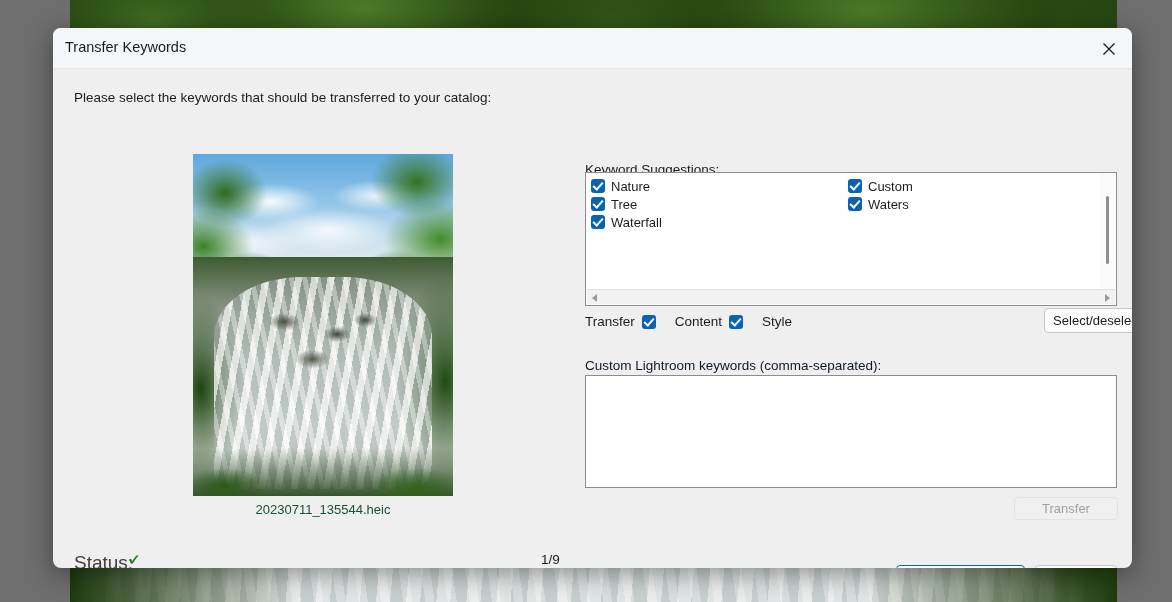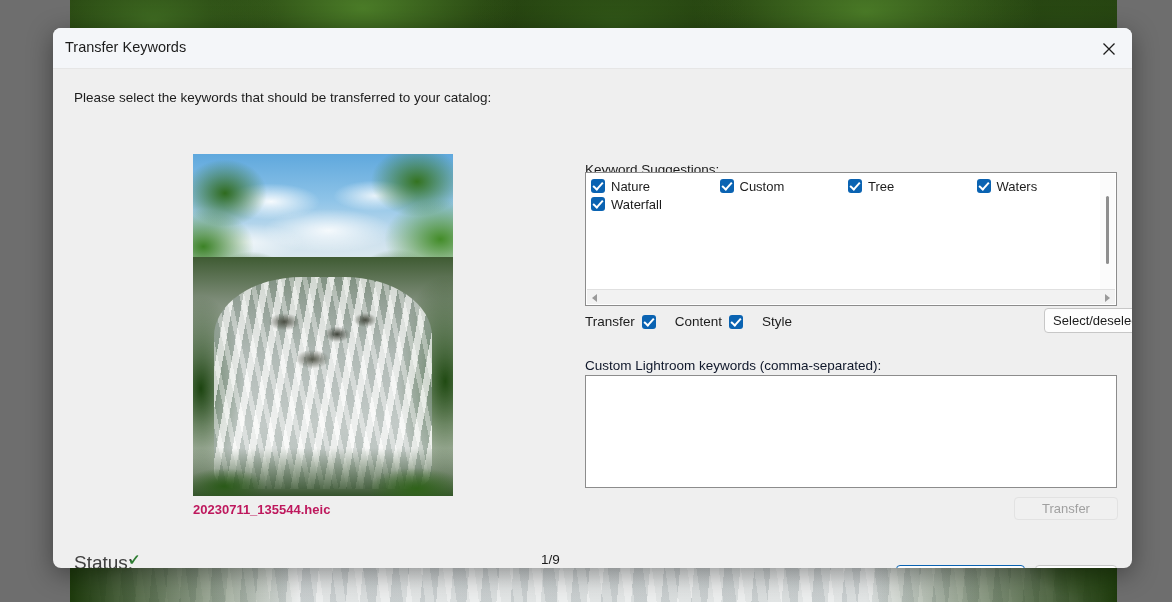--- a/index.html
+++ b/index.html
@@ -163,21 +163,22 @@
   #thumb-wrap .t-bottom-green {
     position:absolute; left:0; bottom:0; width:100%; height:14%;
     background:
       radial-gradient(ellipse 60px 26px at 12% 80%, #2a5a18 0%, rgba(42,90,24,0) 70%),
       radial-gradient(ellipse 70px 30px at 86% 85%, #2f6319 0%, rgba(47,99,25,0) 70%),
       linear-gradient(180deg, rgba(40,80,30,0) 0%, rgba(30,62,20,.85) 100%);
   }
 
   #thumb-caption {
     position: absolute; left: 140px; top: 433px; width: 260px;
-    font-size: 13px; color: #be185d; font-weight: bold;
+    text-align: center;
+    font-size: 13px; color: #14532d;
   }
 
   
   #status-label {
     position: absolute; left: 21px; top: 483px;
     font-size: 19px; color: #404040;
   }
   #status-check {
     position: absolute; left: 75px; top: 482px;
     font-size: 15px; color: #2e7d32; font-weight: bold;
@@ -194,21 +195,21 @@
   }
   #kw-box {
     position: absolute; left: 532px; top: 103px;
     width: 532px; height: 134px;
     background: #fff;
     border: 1px solid #8c8c8c;
   }
   #kw-grid {
     position: absolute; left: 5px; top: 4px; right: 17px; bottom: 18px;
     display: grid;
-    grid-template-columns: 1fr 1fr 1fr 1fr;
+    grid-template-columns: 1fr 1fr;
     grid-auto-rows: 18px;
     column-gap: 6px;
   }
   .kw-item {
     display: flex; align-items: center; gap: 6px;
     font-size: 13px; color: #1c1c1c;
   }
   .cb {
     width: 14px; height: 14px; flex: 0 0 14px;
     border-radius: 3px;

